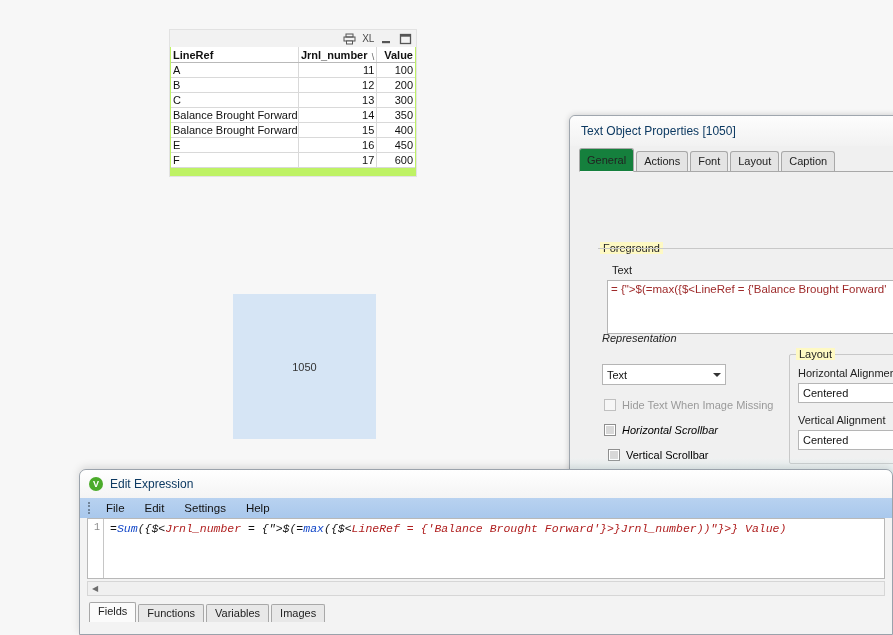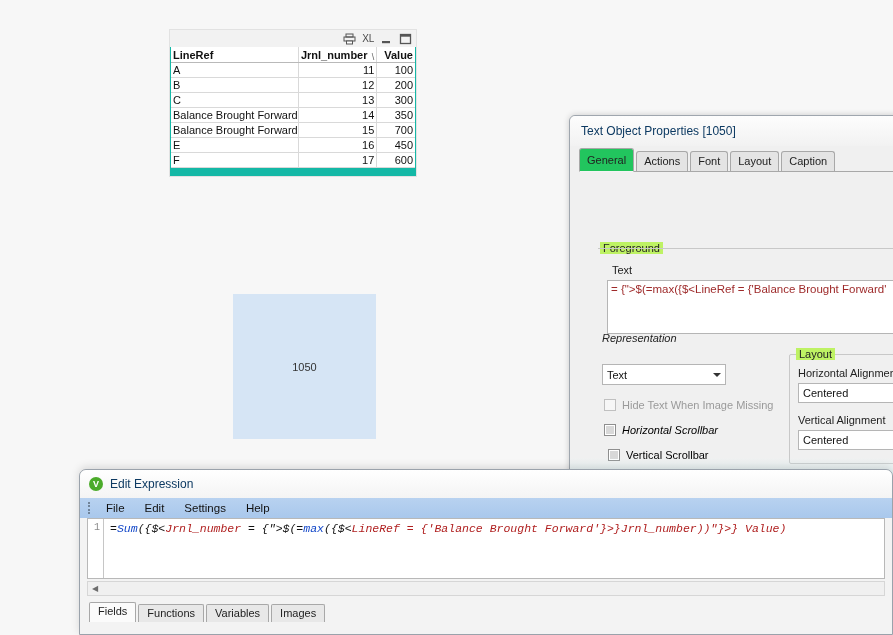--- a/index.html
+++ b/index.html
@@ -18,21 +18,21 @@
     background: #f7f7f7;
   }
 
   
   #table-object {
     position: absolute;
     left: 169px;
     top: 29px;
     width: 248px;
     height: 148px;
-    background: #14b8a6;
+    background: #bef264;
     border: 1px solid #e2e2e2;
     box-sizing: border-box;
   }
   #table-caption-bar {
     height: 17px;
     background: #f2f2f2;
     display: flex;
     align-items: center;
     justify-content: flex-end;
     padding-right: 4px;
@@ -149,38 +149,38 @@
     padding: 3px 7px 3px 7px;
     background: #e4e4e4;
     border: 1px solid #a8a8a8;
     border-bottom: none;
     margin-right: 2px;
     border-top-left-radius: 3px;
     border-top-right-radius: 3px;
     line-height: 13px;
   }
   .ptab.active {
-    background: #22c55e;
+    background: #15803d;
     padding-top: 5px;
     padding-bottom: 4px;
     position: relative;
     top: 1px;
     border-bottom: 1px solid #f4f4f4;
   }
   #props-body {
     position: relative;
     background: #f0f0f0;
     padding: 0;
     height: 311px;
   }
   .group-legend {
     position: absolute;
     font-size: 11px;
     color: #222;
-    background: #bef264;
+    background: #fef9c3;
     padding: 0 3px;
     text-align: center;
   }
   .group-line {
     position: absolute;
     border-top: 1px solid #c8c8c8;
   }
   .field-label {
     position: absolute;
     font-size: 11px;
@@ -451,21 +451,21 @@
             <div class="tc c2">300</div>
           </div>
           <div class="trow">
             <div class="tc c0">Balance Brought Forward</div>
             <div class="tc c1">14</div>
             <div class="tc c2">350</div>
           </div>
           <div class="trow">
             <div class="tc c0">Balance Brought Forward</div>
             <div class="tc c1">15</div>
-            <div class="tc c2">700</div>
+            <div class="tc c2">400</div>
           </div>
           <div class="trow">
             <div class="tc c0">E</div>
             <div class="tc c1">16</div>
             <div class="tc c2">450</div>
           </div>
           <div class="trow">
             <div class="tc c0">F</div>
             <div class="tc c1">17</div>
             <div class="tc c2">600</div>

